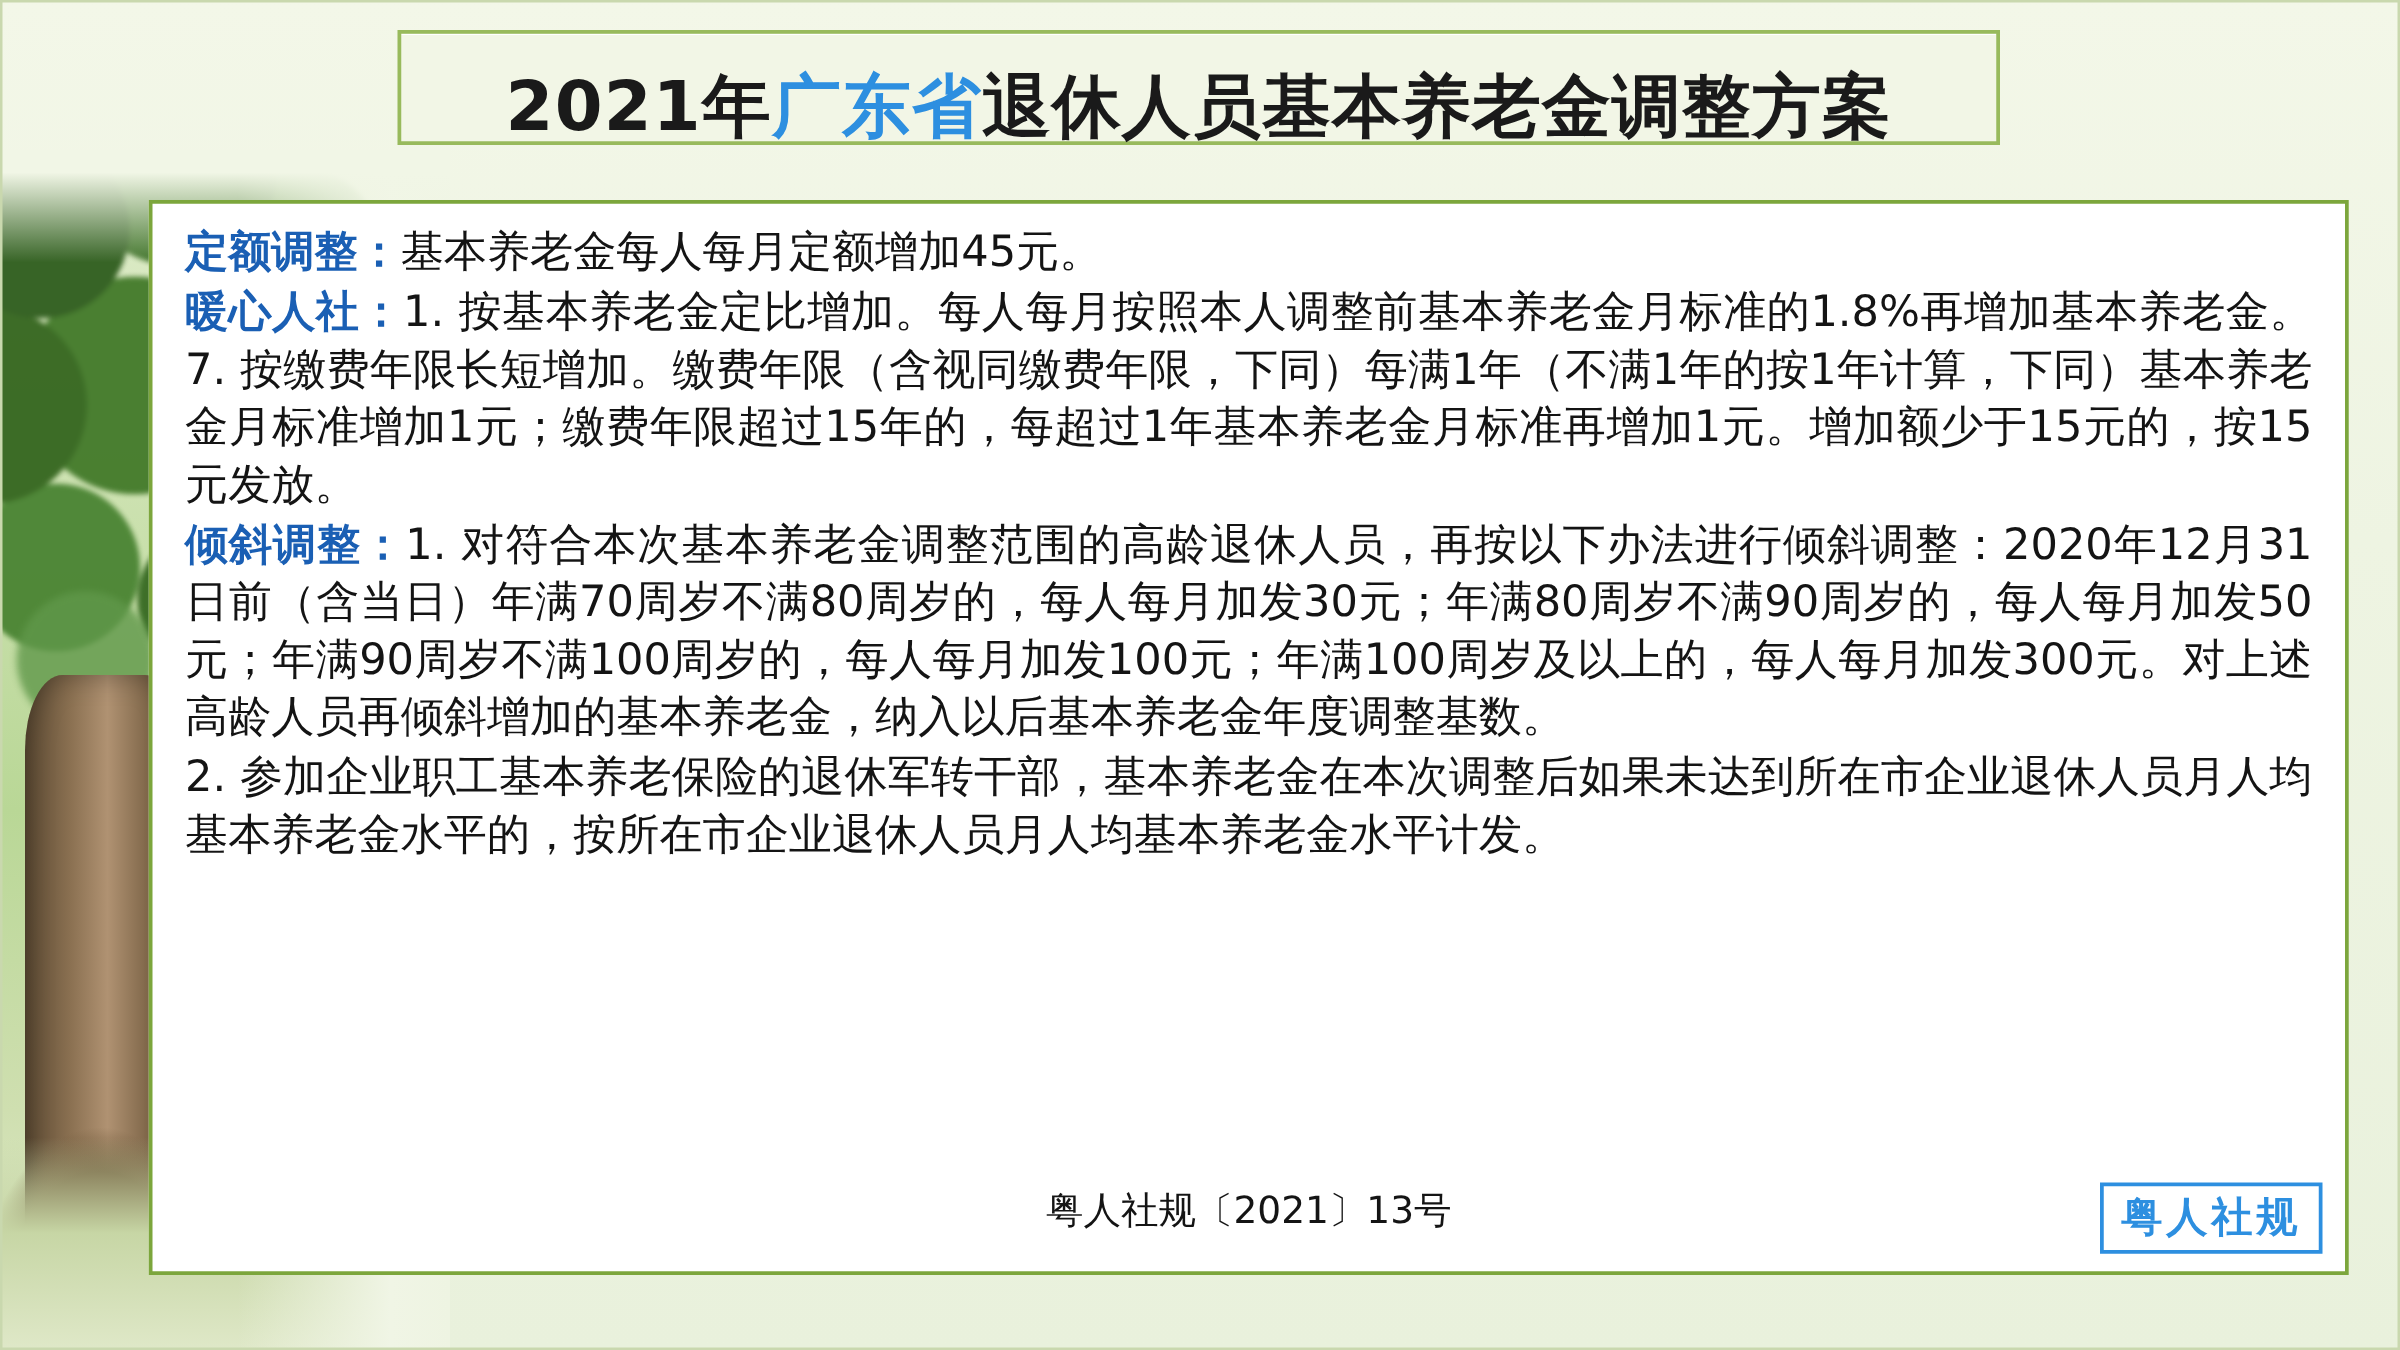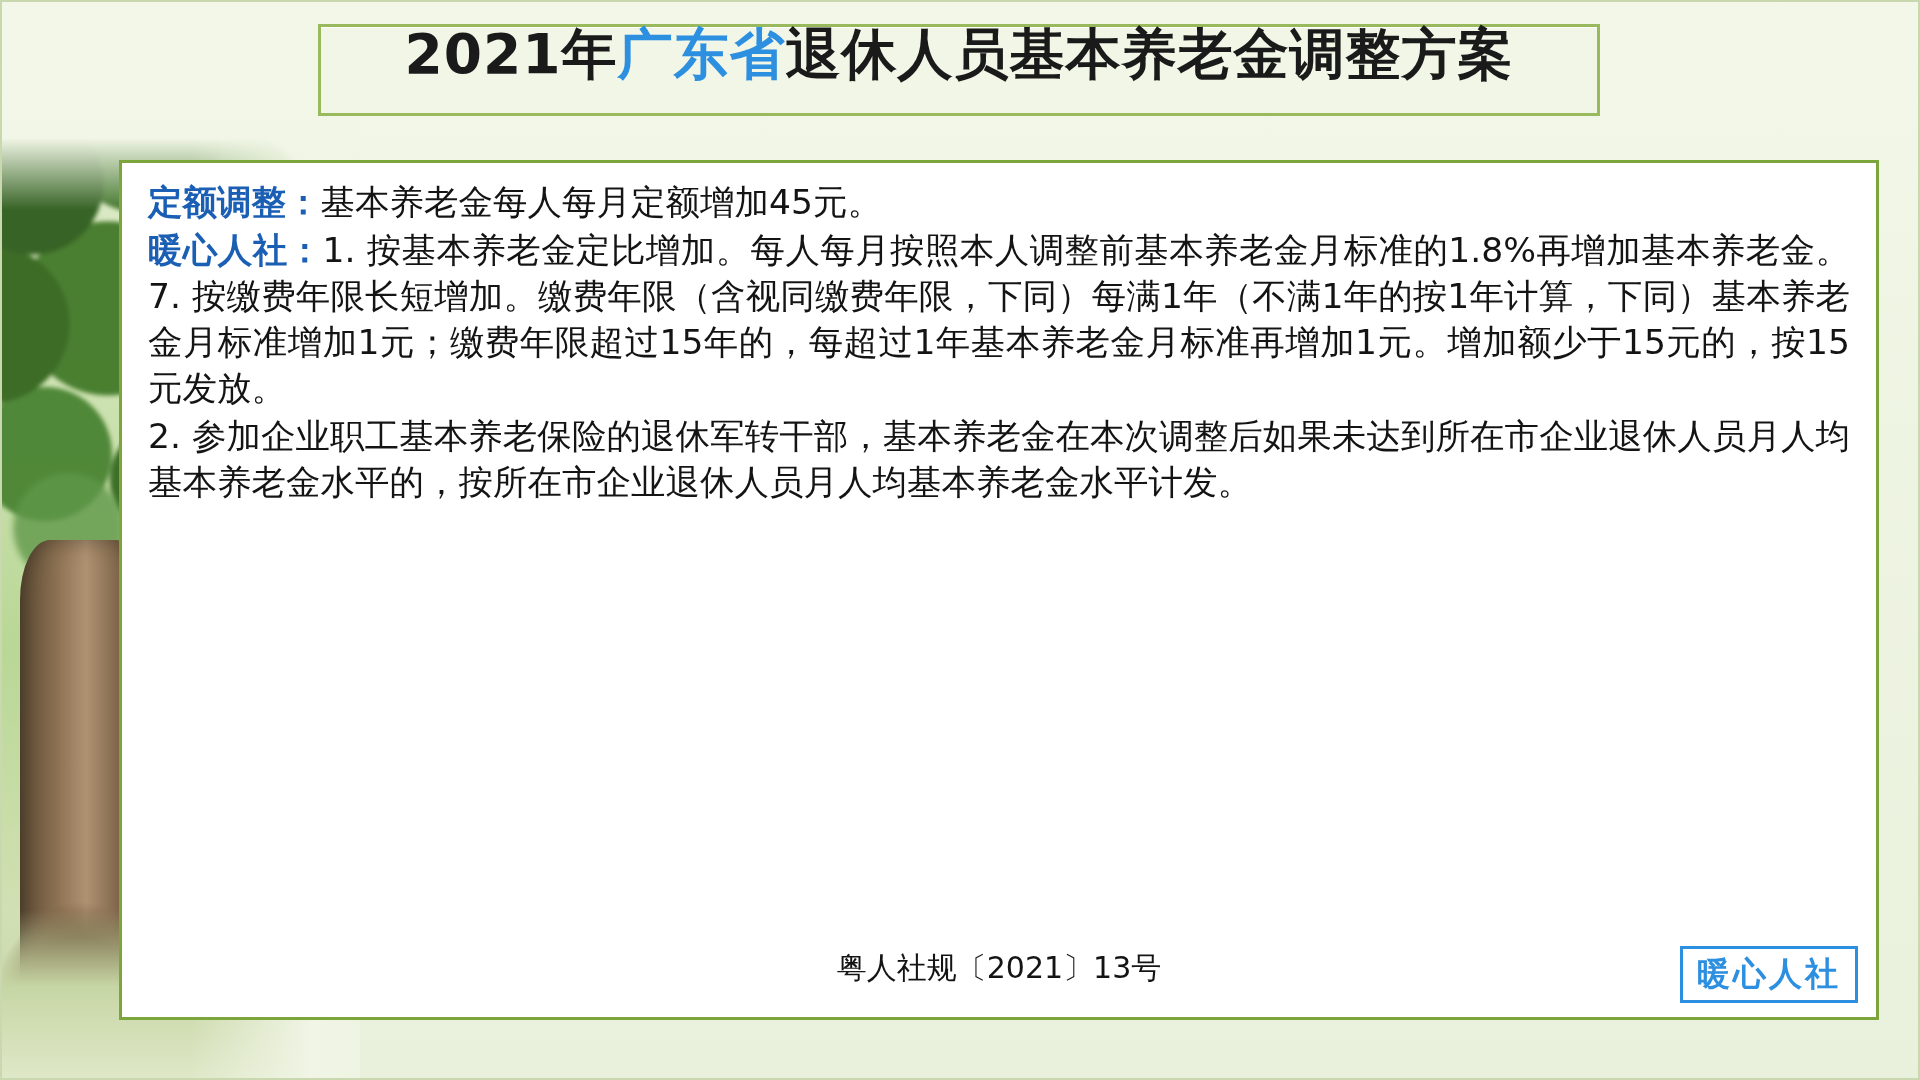--- a/index.html
+++ b/index.html
@@ -118,21 +118,21 @@
   .title-banner {
     position: absolute;
     left: 318px;
     top: 24px;
     width: 1282px;
     height: 92px;
     background: #f2f6e6;
     border: 3px solid #98ba5c;
     box-sizing: border-box;
     display: flex;
-    align-items: flex-start;
+    align-items: flex-end;
     justify-content: center;
     box-shadow: 0 1px 0 #ffffff inset;
   }
   .title-text {
     font-family: "DejaVu Sans", "Liberation Sans", sans-serif;
     font-size: 55px;
     font-weight: bold;
     letter-spacing: 1px;
     line-height: 1;
     white-space: nowrap;
@@ -240,28 +240,31 @@
   <div class="content-card">
 
     <p class="para">
       <span class="lead">定额调整：</span><span>基本养老金每人每月定额增加45元。</span>
     </p>
 
     <p class="para">
       <span class="lead">暖心人社：</span><span>1. 按基本养老金定比增加。每人每月按照本人调整前基本养老金月标准的1.8%再增加基本养老金。7. 按缴费年限长短增加。缴费年限（含视同缴费年限，下同）每满1年（不满1年的按1年计算，下同）基本养老金月标准增加1元；缴费年限超过15年的，每超过1年基本养老金月标准再增加1元。增加额少于15元的，按15元发放。</span>
     </p>
 
+    <p class="para">
+      <span class="lead">倾斜调整：</span><span>1. 对符合本次基本养老金调整范围的高龄退休人员，再按以下办法进行倾斜调整：2020年12月31日前（含当日）年满70周岁不满80周岁的，每人每月加发30元；年满80周岁不满90周岁的，每人每月加发50元；年满90周岁不满100周岁的，每人每月加发100元；年满100周岁及以上的，每人每月加发300元。对上述高龄人员再倾斜增加的基本养老金，纳入以后基本养老金年度调整基数。</span>
+    </p>
 
     <p class="para">
       <span>2. 参加企业职工基本养老保险的退休军转干部，基本养老金在本次调整后如果未达到所在市企业退休人员月人均基本养老金水平的，按所在市企业退休人员月人均基本养老金水平计发。</span>
     </p>
 
     <div class="footer-row">
       <span class="doc-number">粤人社规〔2021〕13号</span>
     </div>
 
     <div class="brand-badge">
-      <span class="brand-text">暖心人社</span>
+      <span class="brand-text">粤人社规</span>
     </div>
   </div>
 
   <div class="slide-frame"></div>
 </div>
 
 </body></html>

